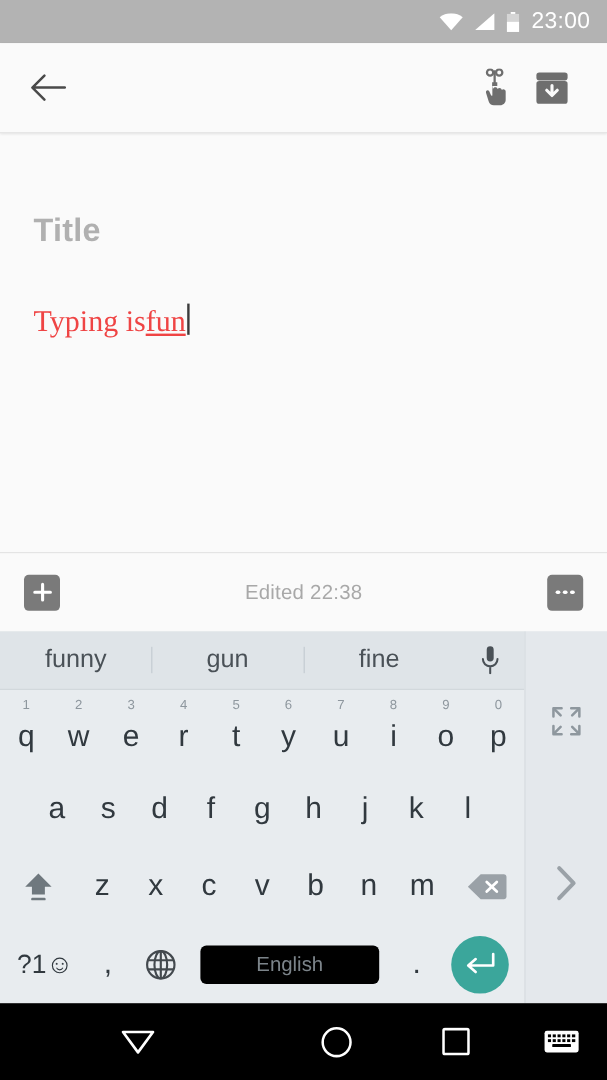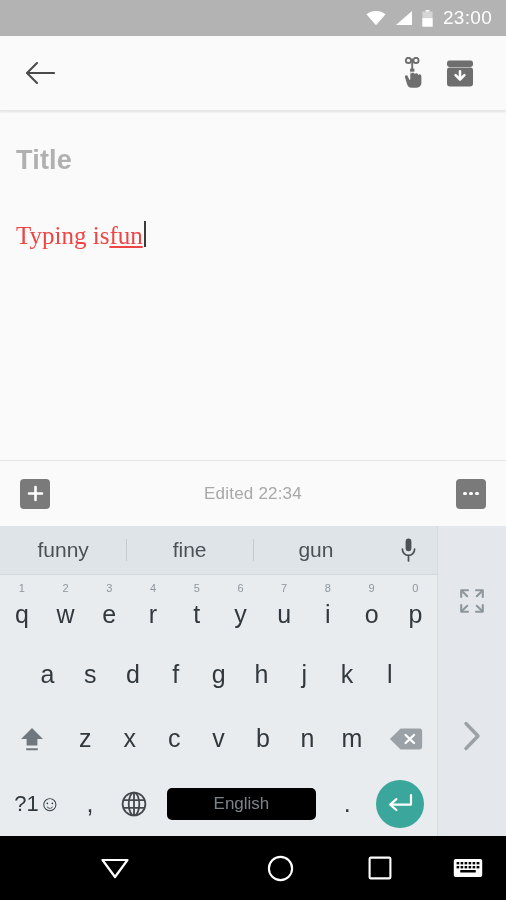--- a/index.html
+++ b/index.html
@@ -36,23 +36,24 @@
   .tb-spacer{flex:1 1 auto;}
   .tb-btn{width:48px;height:48px;display:flex;align-items:center;justify-content:center;}
   .tb-btn.back{margin-left:-8px;}
   .ico-arrow-back{width:30px;height:24px;display:block;}
   .ico-pin-hand{width:30px;height:32px;display:block;}
   .ico-archive{width:30px;height:29px;display:block;}
 
   
   .note{
     flex:1 1 auto;background:#fafafa;
-    padding:35px 28px 0 16px;box-sizing:border-box;
+    padding:35px 28px 0 28px;box-sizing:border-box;
     display:flex;flex-direction:column;
     position:relative;
+    margin-top:32px;
   }
   .note-title{
     font-size:27px;font-weight:bold;color:#b0b0b0;
     letter-spacing:.2px;line-height:1.1;
   }
   .note-body{
     margin-top:42px;
     font-family:"Liberation Serif", serif;
     font-size:25px;color:#ef4444;line-height:1.25;
     display:flex;align-items:baseline;
@@ -233,37 +234,37 @@
   </div>
 
   <div class="editbar">
     <div class="sqbtn">
       <span>
         <svg class="ico-plus" viewBox="0 0 17 17">
             <path d="M8.5 2v13M2 8.5h13" stroke="#fff" stroke-width="2.6" stroke-linecap="round"></path>
           </svg>
       </span>
     </div>
-    <div class="edited-text">Edited 22:34</div>
+    <div class="edited-text">Edited 22:38</div>
     <div class="sqbtn">
       <span class="ico-dots">
           <i></i>
           <i></i>
           <i></i>
         </span>
     </div>
   </div>
 
   <div class="kbwrap">
     <div class="kbmain">
 
       <div class="suggestions">
         <div class="sug">funny</div>
+        <div class="sug">gun</div>
         <div class="sug">fine</div>
-        <div class="sug">gun</div>
         <div class="mic">
           <span>
             <svg class="ico-mic" viewBox="0 0 15 24">
               <rect x="4.6" y="0.6" width="5.8" height="12.6" rx="2.9" fill="#4a5157"></rect>
               <path d="M1.4 11.2c0 3.4 2.7 6.1 6.1 6.1s6.1-2.7 6.1-6.1M7.5 17.3V23" fill="none" stroke="#4a5157" stroke-width="1.7" stroke-linecap="round"></path>
             </svg>
           </span>
         </div>
       </div>
 

